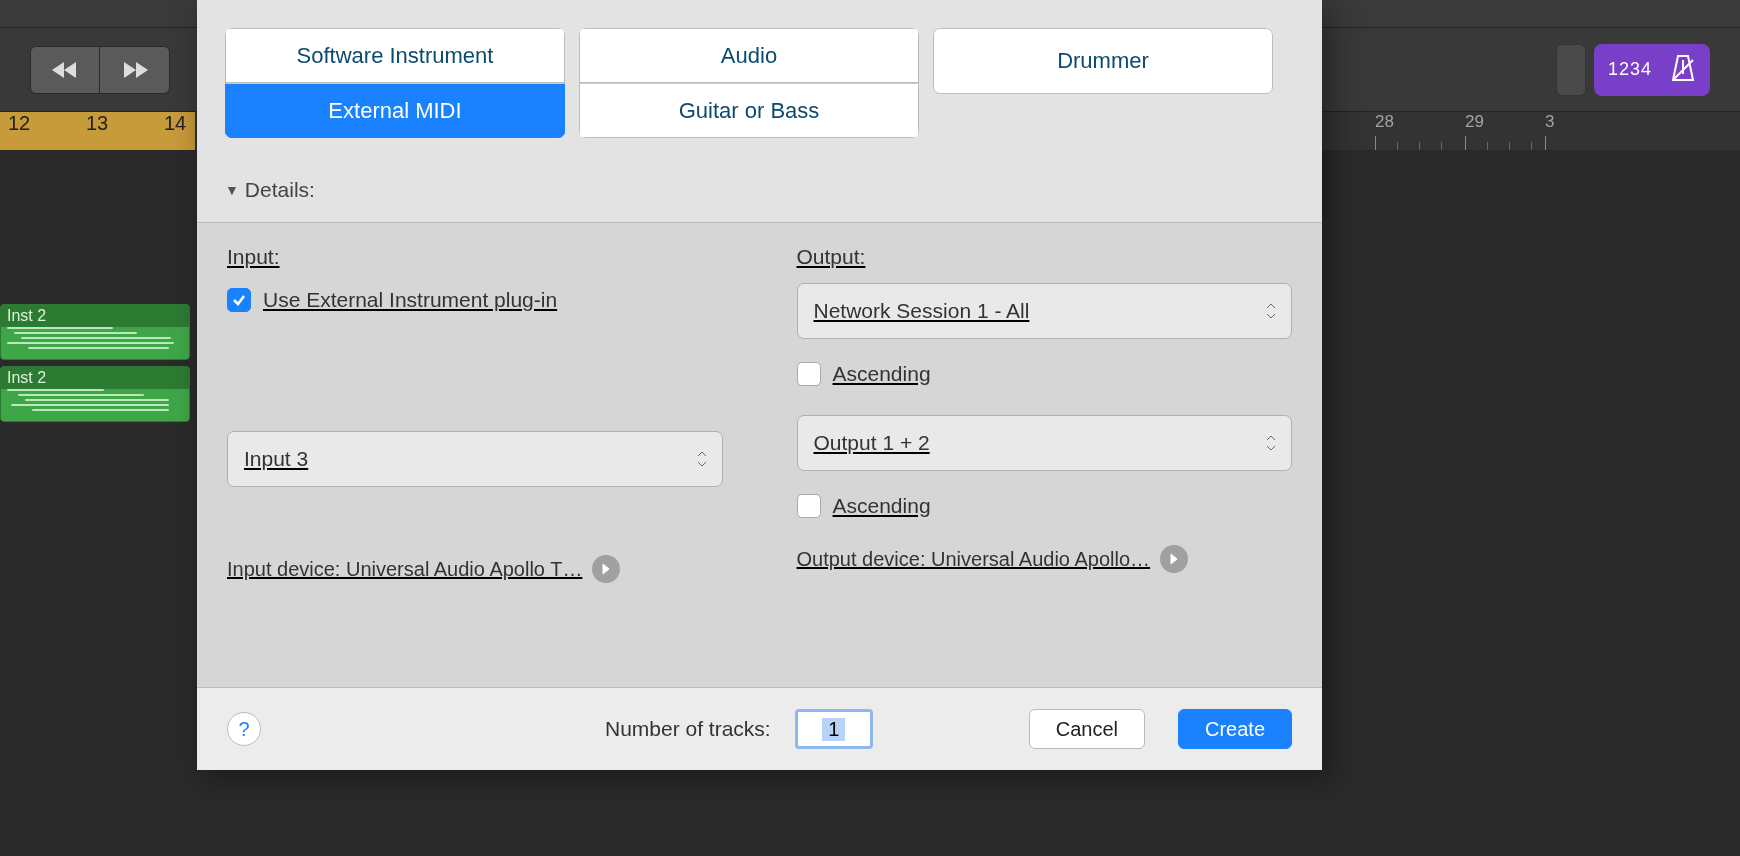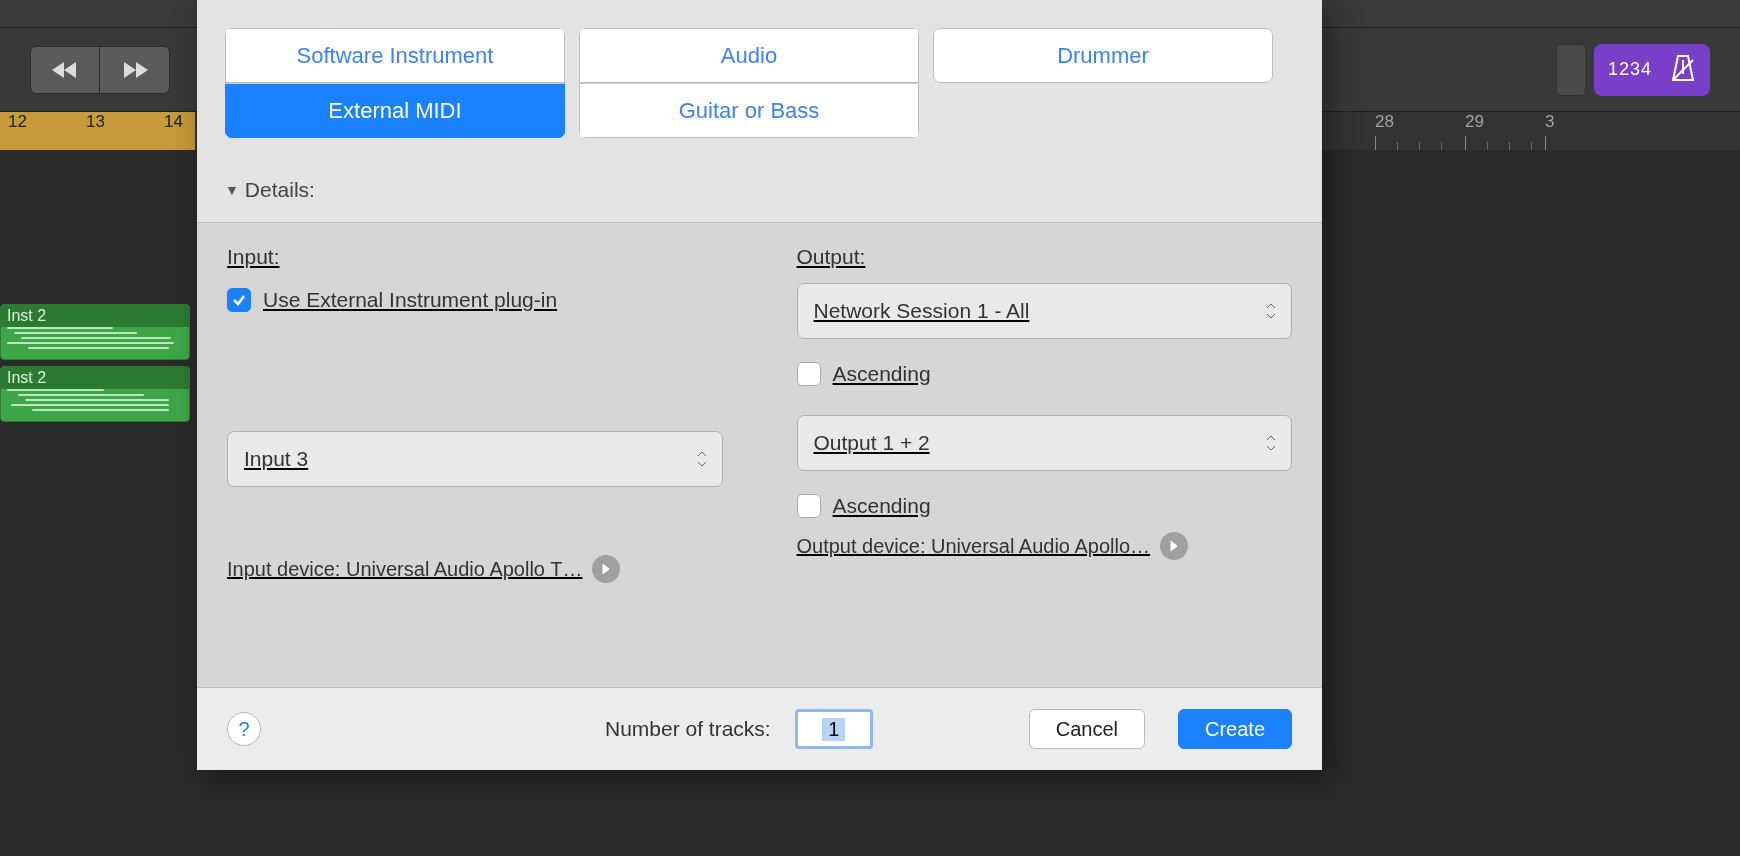--- a/index.html
+++ b/index.html
@@ -21,21 +21,21 @@
   .right-cluster { display:flex; align-items:flex-end; gap:8px; }
   .pill { height:52px; background:#7a3fc8; border-radius:8px; display:flex; align-items:center; padding:0 14px; gap:18px; }
   .countin { color:#fff; font-size:18px; letter-spacing:1px; }
   .metronome-icon svg { stroke:#fff; fill:none; }
   .grey-chip { width:30px; height:52px; background:#4a4a4a; border-radius:6px; border:1px solid #333;}
 
   
   .timeline { position:absolute; top:112px; left:0; right:0; bottom:0; background:#2a2a2a; }
   .ruler { height:38px; background:#333; position:relative; overflow:hidden; display:flex; }
   .ruler-left { width:195px; height:100%; background:#c79a3a; position:relative; display:flex; align-items:flex-start; }
-  .ruler-left span { color:#222; font-size:17px; padding-left:4px; }
+  .ruler-left span { color:#222; font-size:20px; padding-left:4px; }
   .ruler-tick { position:absolute; font-size:17px; color:#222; top:0; }
   .ruler-right { flex:1; background:#333; position:relative; display:flex; align-items:flex-start;}
   .ruler-right span { position:absolute; color:#a3a3a3; font-size:17px; }
   .ruler-ticks { position:absolute; top:20px; left:0; right:0; height:18px; }
   .tick-minor { position:absolute; width:1px; height:8px; background:#666; bottom:0;}
   .tick-major { position:absolute; width:1px; height:14px; background:#888; bottom:0;}
 
   
   .track-area { position:absolute; top:150px; left:0; width:195px;margin-top:40px; }
   .region { width:190px; height:56px; background:#3fa648; border:1px solid #2d7a33; border-radius:4px; margin-top:2px; position:relative; overflow:hidden;}
@@ -48,27 +48,27 @@
   .modal {
     position:absolute; left:197px; top:0; width:1125px; height:770px;
     background:#ececec; border-top-left-radius:0; box-shadow: 8px 8px 30px rgba(0,0,0,0.4);
     display:flex; flex-direction:column;
   }
   .modal-top { padding:28px 28px 20px 28px; background:#e3e3e3; }
   .type-grid { display:flex; gap:14px; }
   .type-col { display:flex; flex-direction:column; width:340px; border-radius:7px; overflow:hidden;  }
   .type-btn {
     height:55px; display:flex; align-items:center; justify-content:center;
-    font-size:22px; color:#3b82f6; background:#fff;
+    font-size:22px; color:#0c4a6e; background:#fff;
     border:1px solid #bcbcbc;
   }
   .type-col .type-btn + .type-btn { border-top:1px solid #ccc;}
   .type-btn.selected { background:#1a82ff; color:#fff; border-color:#1a82ff;}
   .type-col:nth-child(3) { width:340px;}
-  .type-col.single .type-btn { height:55px; border-radius:7px;}
+  .type-col.single .type-btn { height:66px; border-radius:7px;}
 
   .details-row { display:flex; align-items:center; gap:6px; margin-top:40px; font-size:21px; color:#444;}
   .disclosure { font-size:14px; color:#555; }
 
   .modal-mid { flex:1; background:#d6d6d6; padding:22px 30px 10px 30px; border-top:1px solid #bbb; border-bottom:1px solid #bbb; position:relative;}
   .columns { display:flex; gap:74px;text-decoration:underline; }
   .col { flex:1; display:flex; flex-direction:column; }
   .section-label { font-size:21px; color:#333; margin-bottom:14px;}
   .check-row { display:flex; align-items:center; gap:12px; font-size:21px; color:#333; height:34px; }
   .checkbox { width:24px; height:24px; border-radius:5px; border:1px solid #aaa; background:#fff; display:flex; align-items:center; justify-content:center;}
@@ -273,21 +273,21 @@
                 <path d="M2 2 L6 6 L10 2"></path>
               </svg>
           </div>
         </div>
 
         <div class="check-row" style="margin-top:18px">
           <div class="checkbox"></div>
           <span>Ascending</span>
         </div>
 
-        <div class="device-row" style="margin-top:9px">
+        <div class="device-row" style="margin-top:22px">
           <span>Output device: Universal Audio Apollo…</span>
           <div class="chev-circle">
             <svg width="10" height="12" viewBox="0 0 10 12">
                 <path d="M2 1 L8 6 L2 11 Z"></path>
               </svg>
           </div>
         </div>
       </div>
     </div>
   </div>

